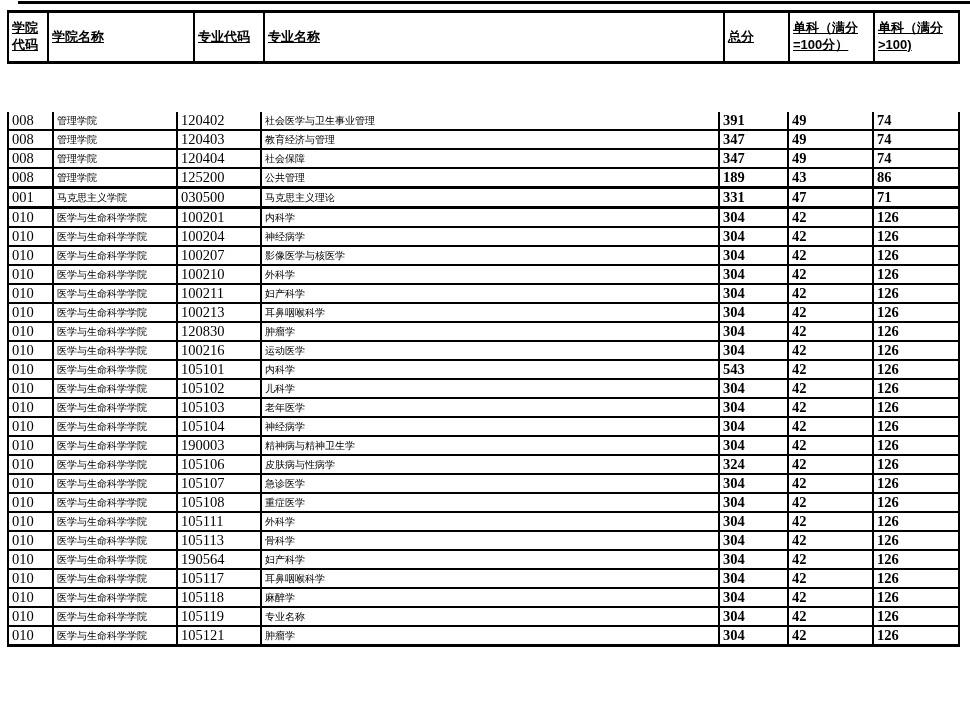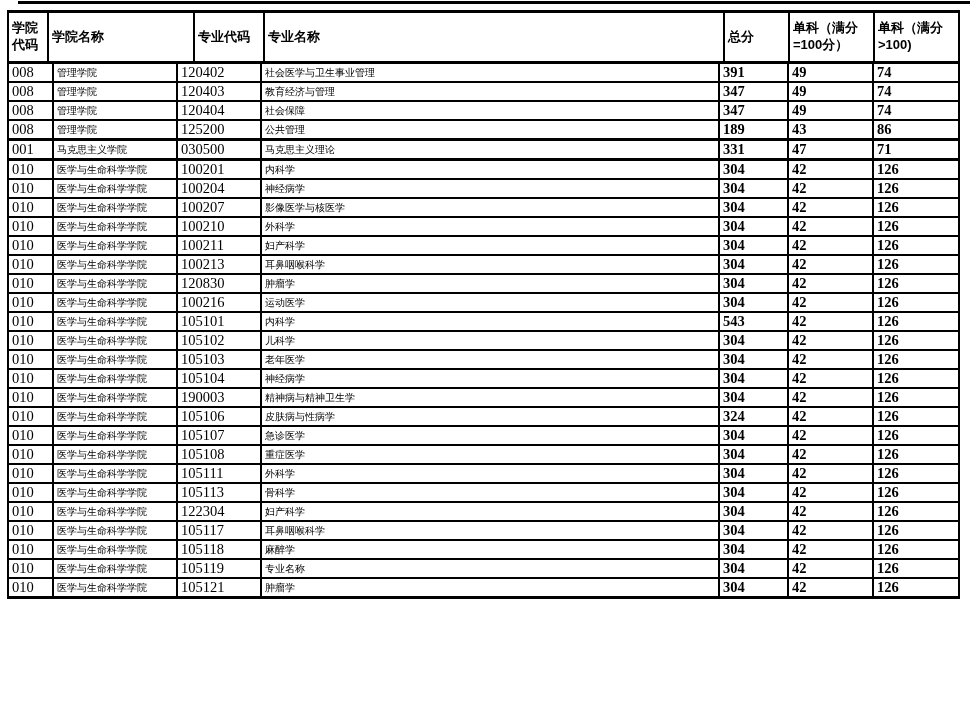--- a/index.html
+++ b/index.html
@@ -17,36 +17,36 @@
   .sheet {
     position: absolute;
     left: 7px; top: 10px;
   }
   table {
     border-collapse: collapse;
     table-layout: fixed;
     width: 951px;
     color: #000;
   }
-  .head-tbl { height: 54px; }
+  .head-tbl { height: 54px; text-decoration: underline; }
   .head-tbl th {
     border: 2px solid #000;
     border-top-width: 3px;
     border-bottom-width: 3px;
     font-family: "Liberation Sans", "DejaVu Sans", sans-serif;
     font-weight: bold;
     font-size: 13px;
     line-height: 1.3;
     text-align: left;
     vertical-align: middle;
     padding: 2px 3px;
     white-space: pre-line;
     overflow: hidden;
   }
-  .body-tbl { height: 466px; font-family: "Liberation Serif", "DejaVu Serif", serif; }
+  .body-tbl { height: 466px; font-family: "Liberation Serif", "DejaVu Serif", serif; margin-top: 48px; }
   .body-tbl td {
     border: 2px solid #000;
     vertical-align: middle;
     padding: 0 3px;
     white-space: nowrap;
     overflow: hidden;
   }
   .body-tbl tr:first-child td { border-top: 0; }
   .body-tbl tr:last-child td { border-bottom-width: 3px; }
   .body-tbl tr.section-start td { border-top-width: 3px; }
@@ -301,21 +301,21 @@
           <td class="c1">医学与生命科学学院</td>
           <td class="c2">105113</td>
           <td class="c3">骨科学</td>
           <td class="c4">304</td>
           <td class="c5">42</td>
           <td class="c6">126</td>
         </tr>
         <tr>
           <td class="c0">010</td>
           <td class="c1">医学与生命科学学院</td>
-          <td class="c2">122304</td>
+          <td class="c2">190564</td>
           <td class="c3">妇产科学</td>
           <td class="c4">304</td>
           <td class="c5">42</td>
           <td class="c6">126</td>
         </tr>
         <tr>
           <td class="c0">010</td>
           <td class="c1">医学与生命科学学院</td>
           <td class="c2">105117</td>
           <td class="c3">耳鼻咽喉科学</td>

